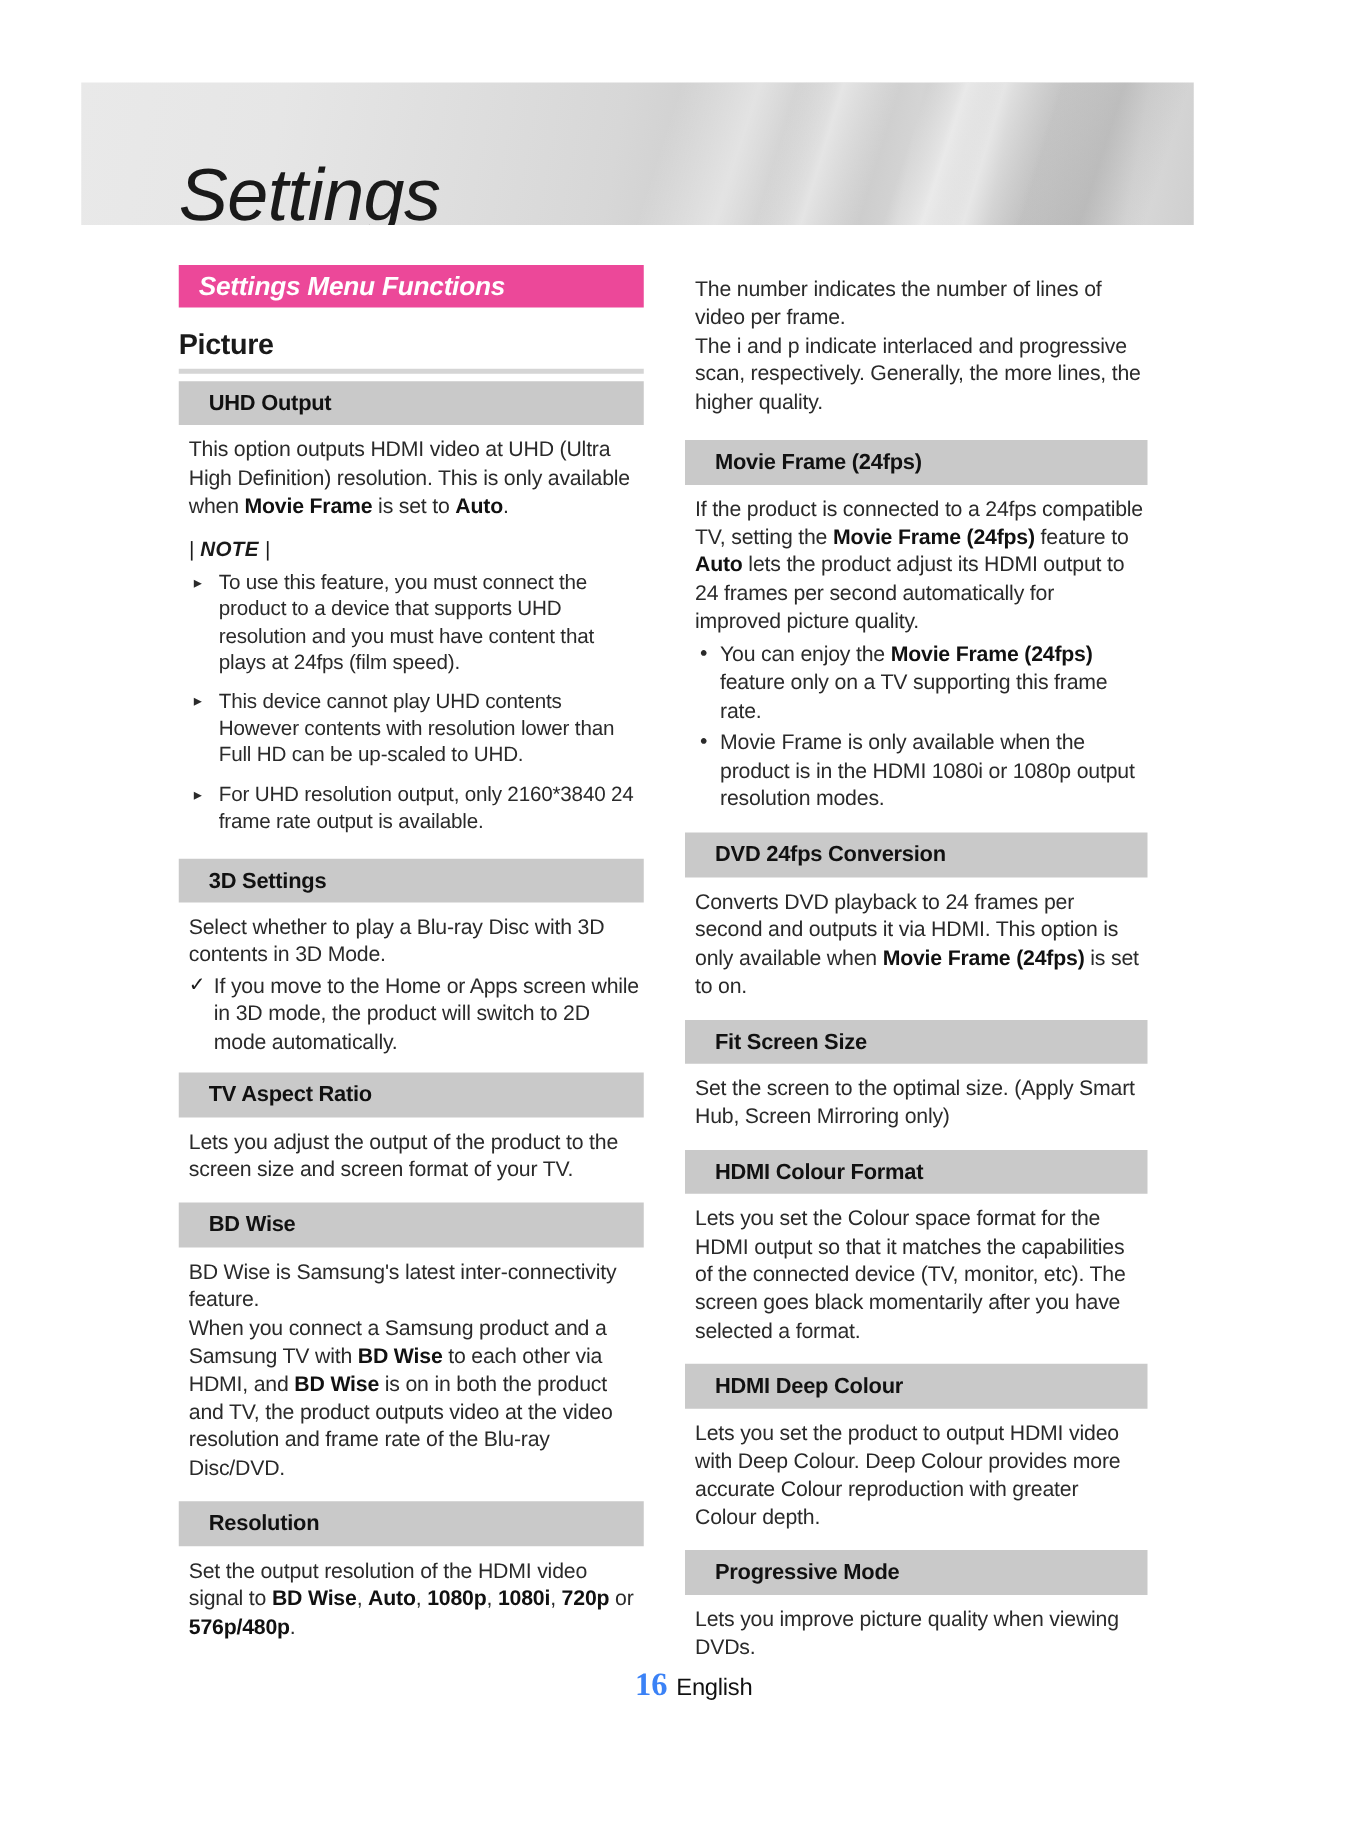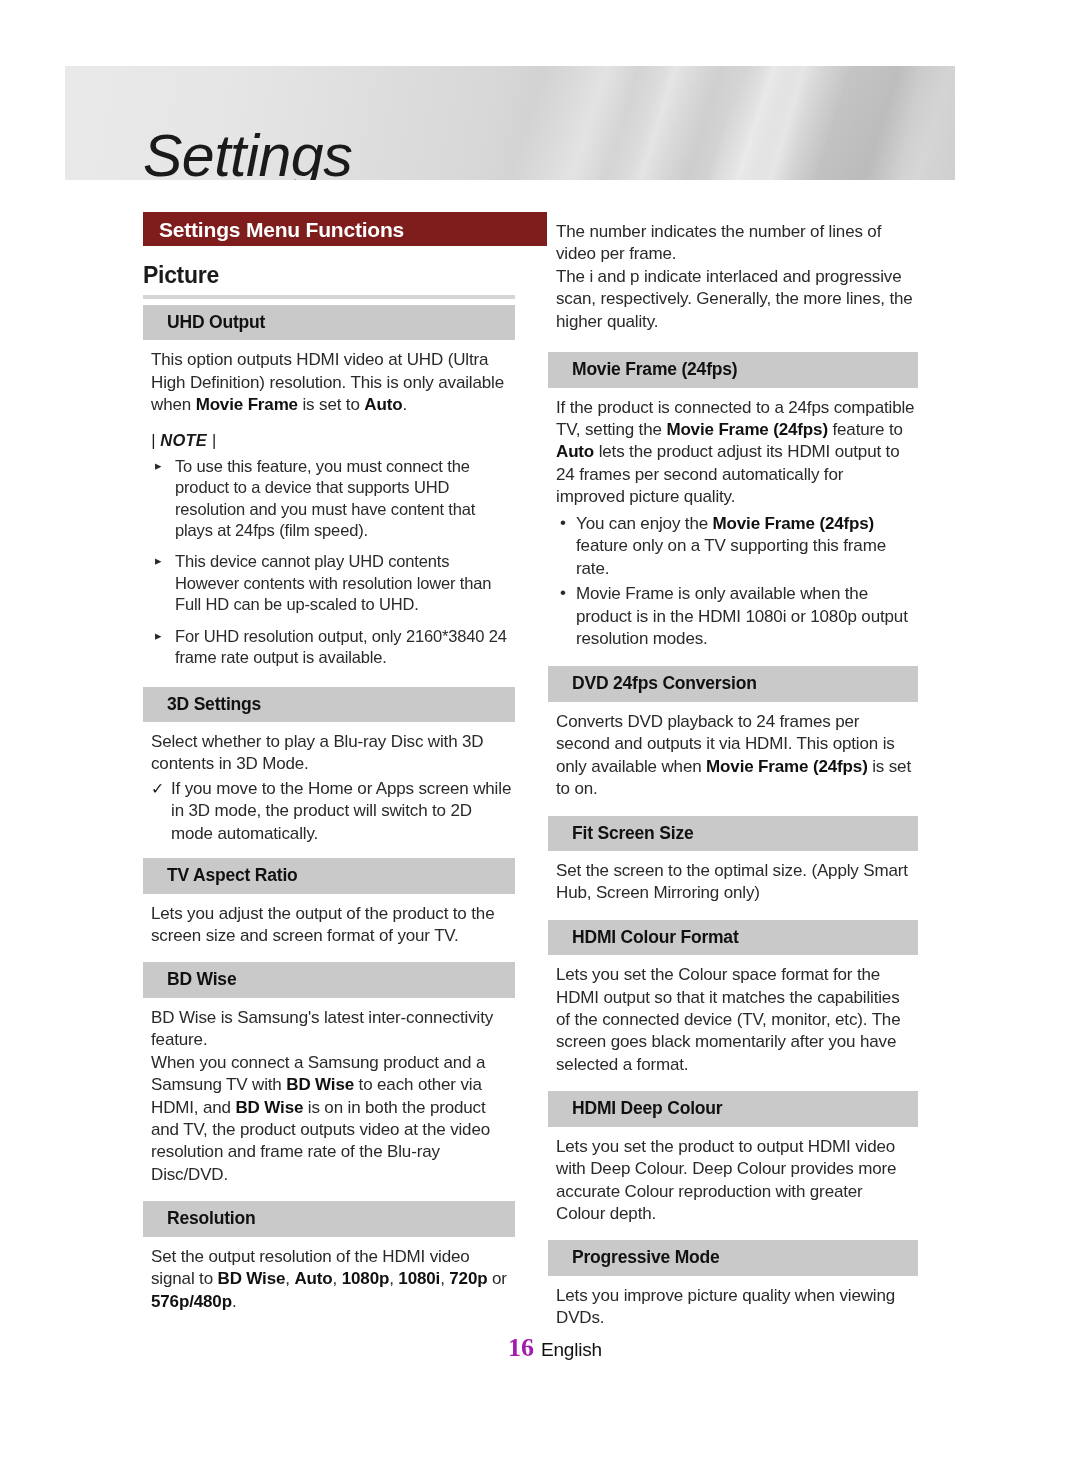--- a/index.html
+++ b/index.html
@@ -92,23 +92,24 @@
     position: absolute;
     left: 0;
     top: 212px;
     width: 1080px;
   }
 
   .section-bar {
     position: absolute;
     left: 143px;
     top: 0;
-    width: 404px;
+    width: 372px;
     height: 34px;
-    background: #7f1d1d;
+    background: #ec4899;
+    font-style: italic;
   }
   .section-bar-label {
     position: absolute;
     left: 16px;
     top: 6px;
     font-size: 21px;
     font-weight: bold;
     color: #ffffff;
     letter-spacing: -0.2px;
   }
@@ -247,21 +248,21 @@
     position: absolute;
     left: 0;
     top: 1333px;
     width: 1080px;
     text-align: center;
   }
   .footer-page {
     font-family: "Liberation Serif", serif;
     font-size: 26px;
     font-weight: bold;
-    color: #a21caf;
+    color: #3b82f6;
     vertical-align: baseline;
     margin-left: 30px;
   }
   .footer-lang {
     font-size: 19px;
     color: #111111;
     margin-left: 7px;
     letter-spacing: -0.2px;
   }
 </style>

